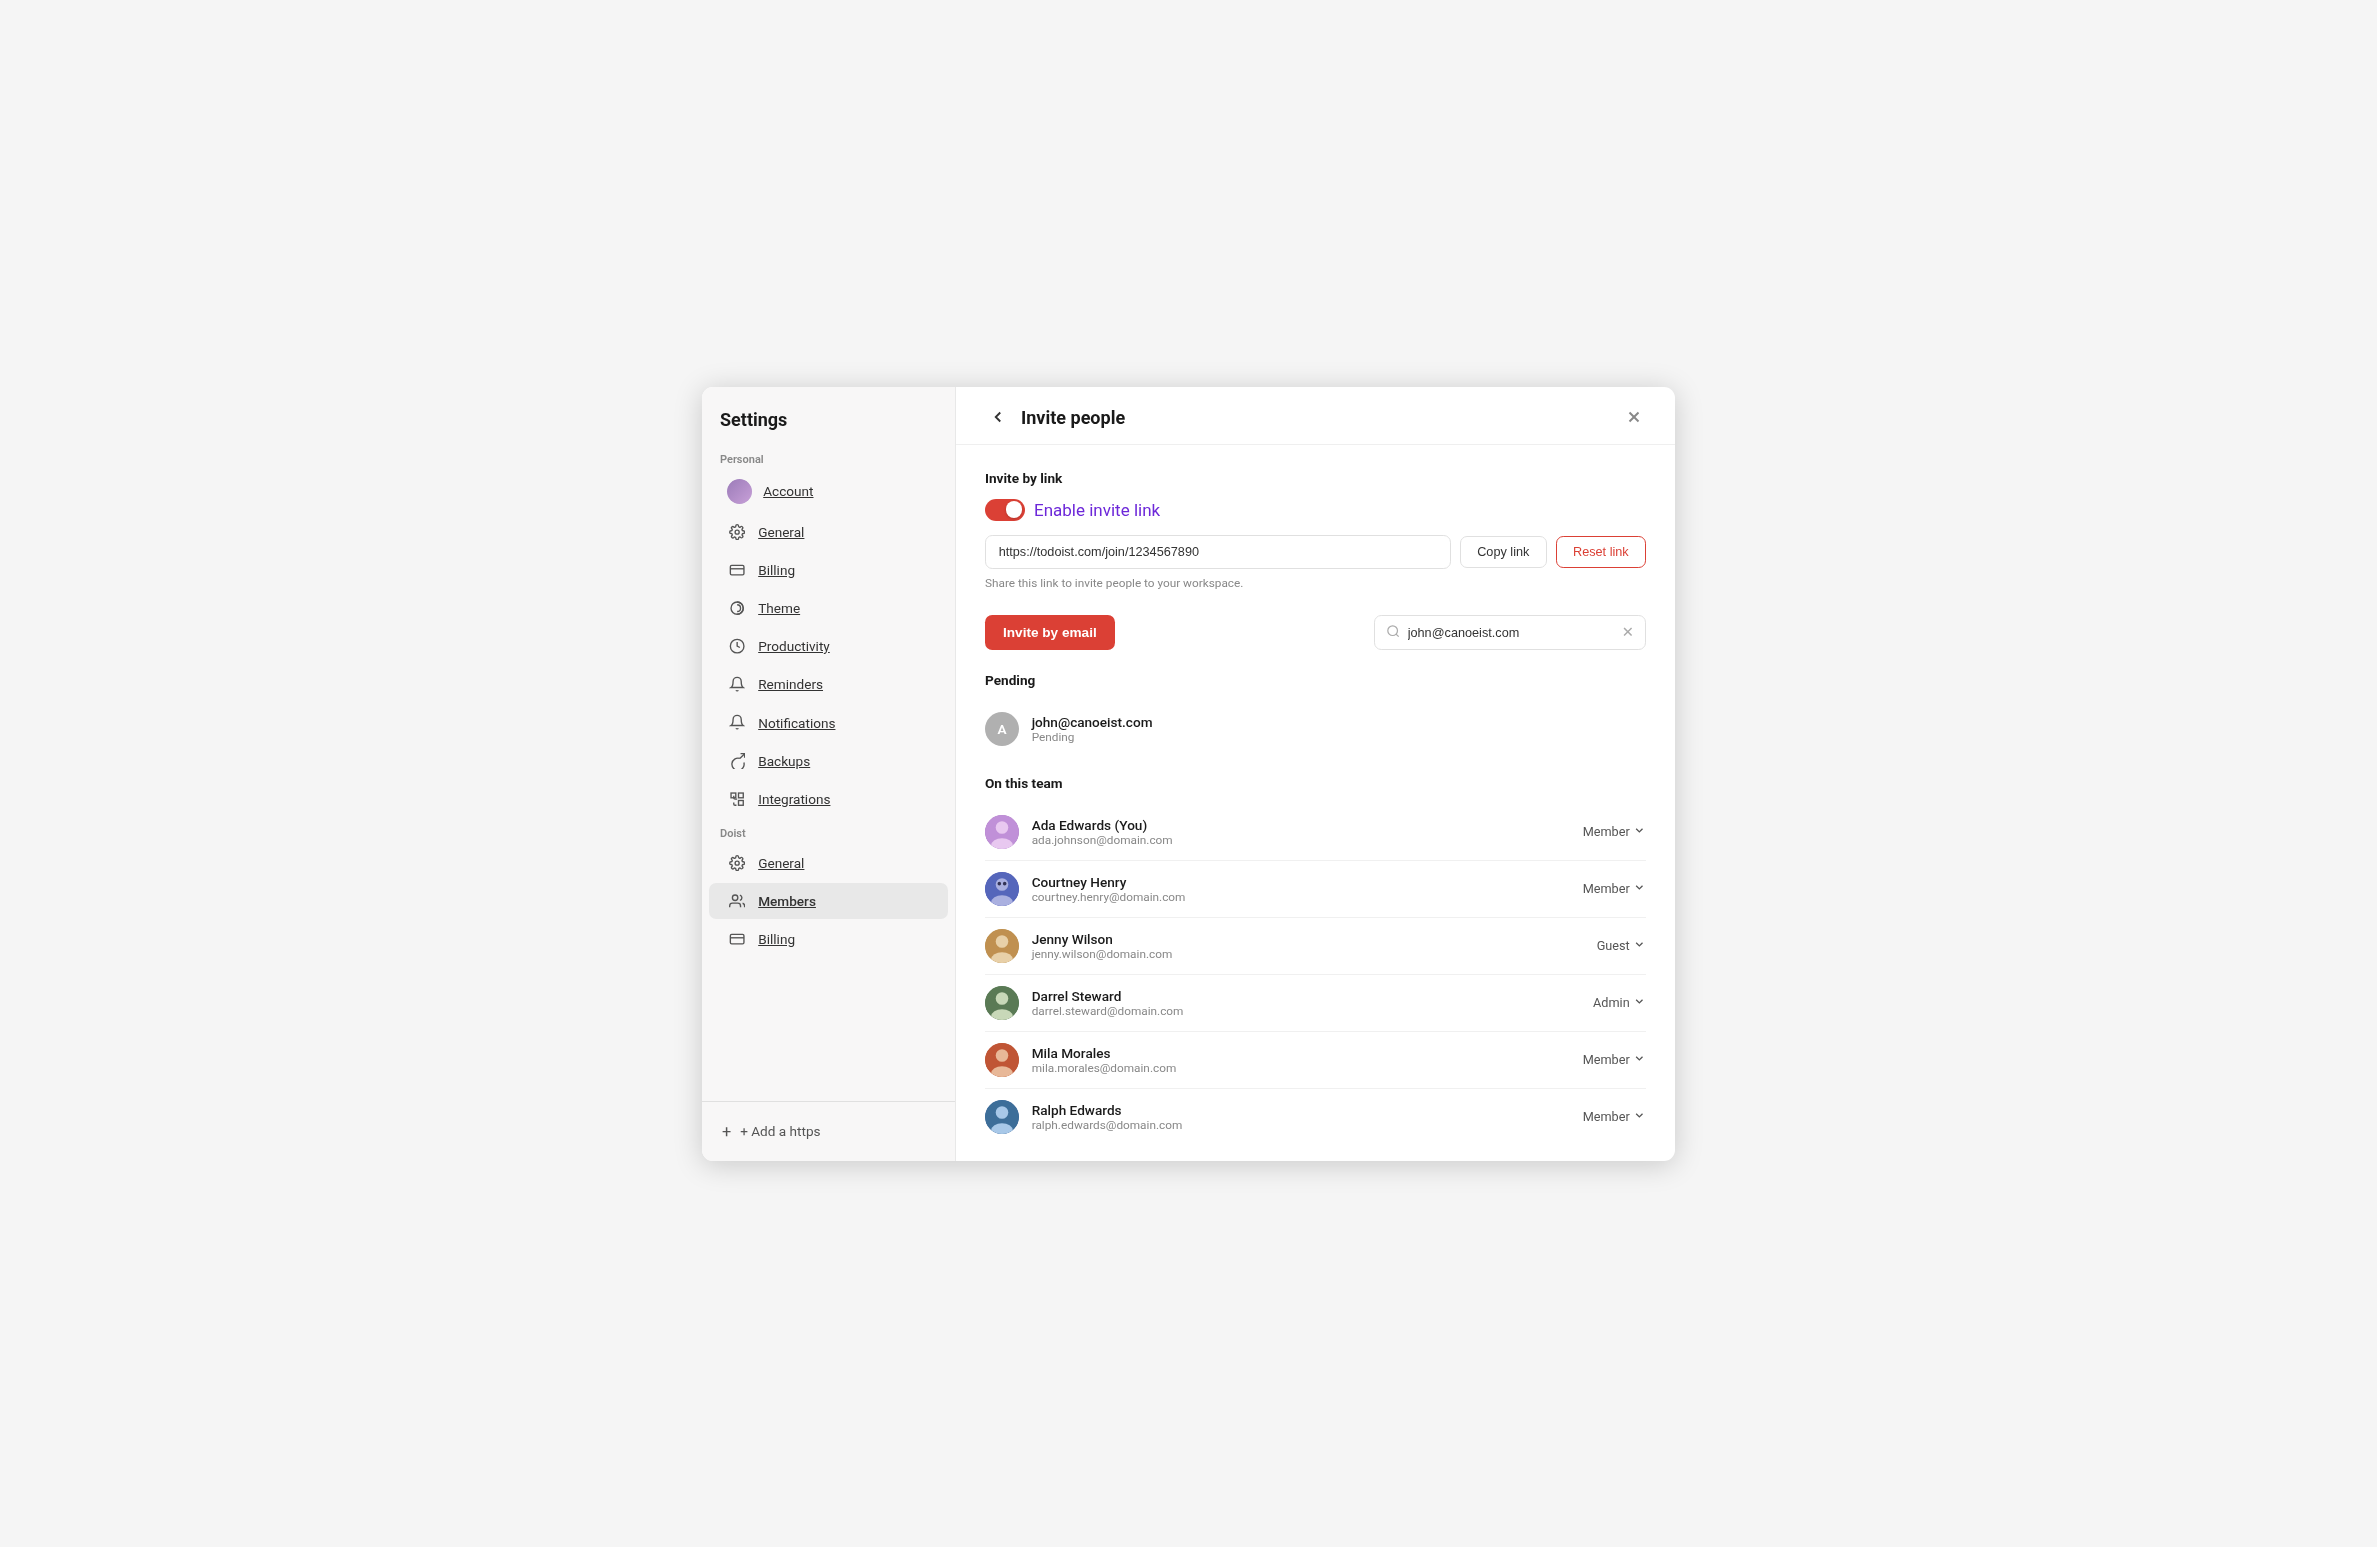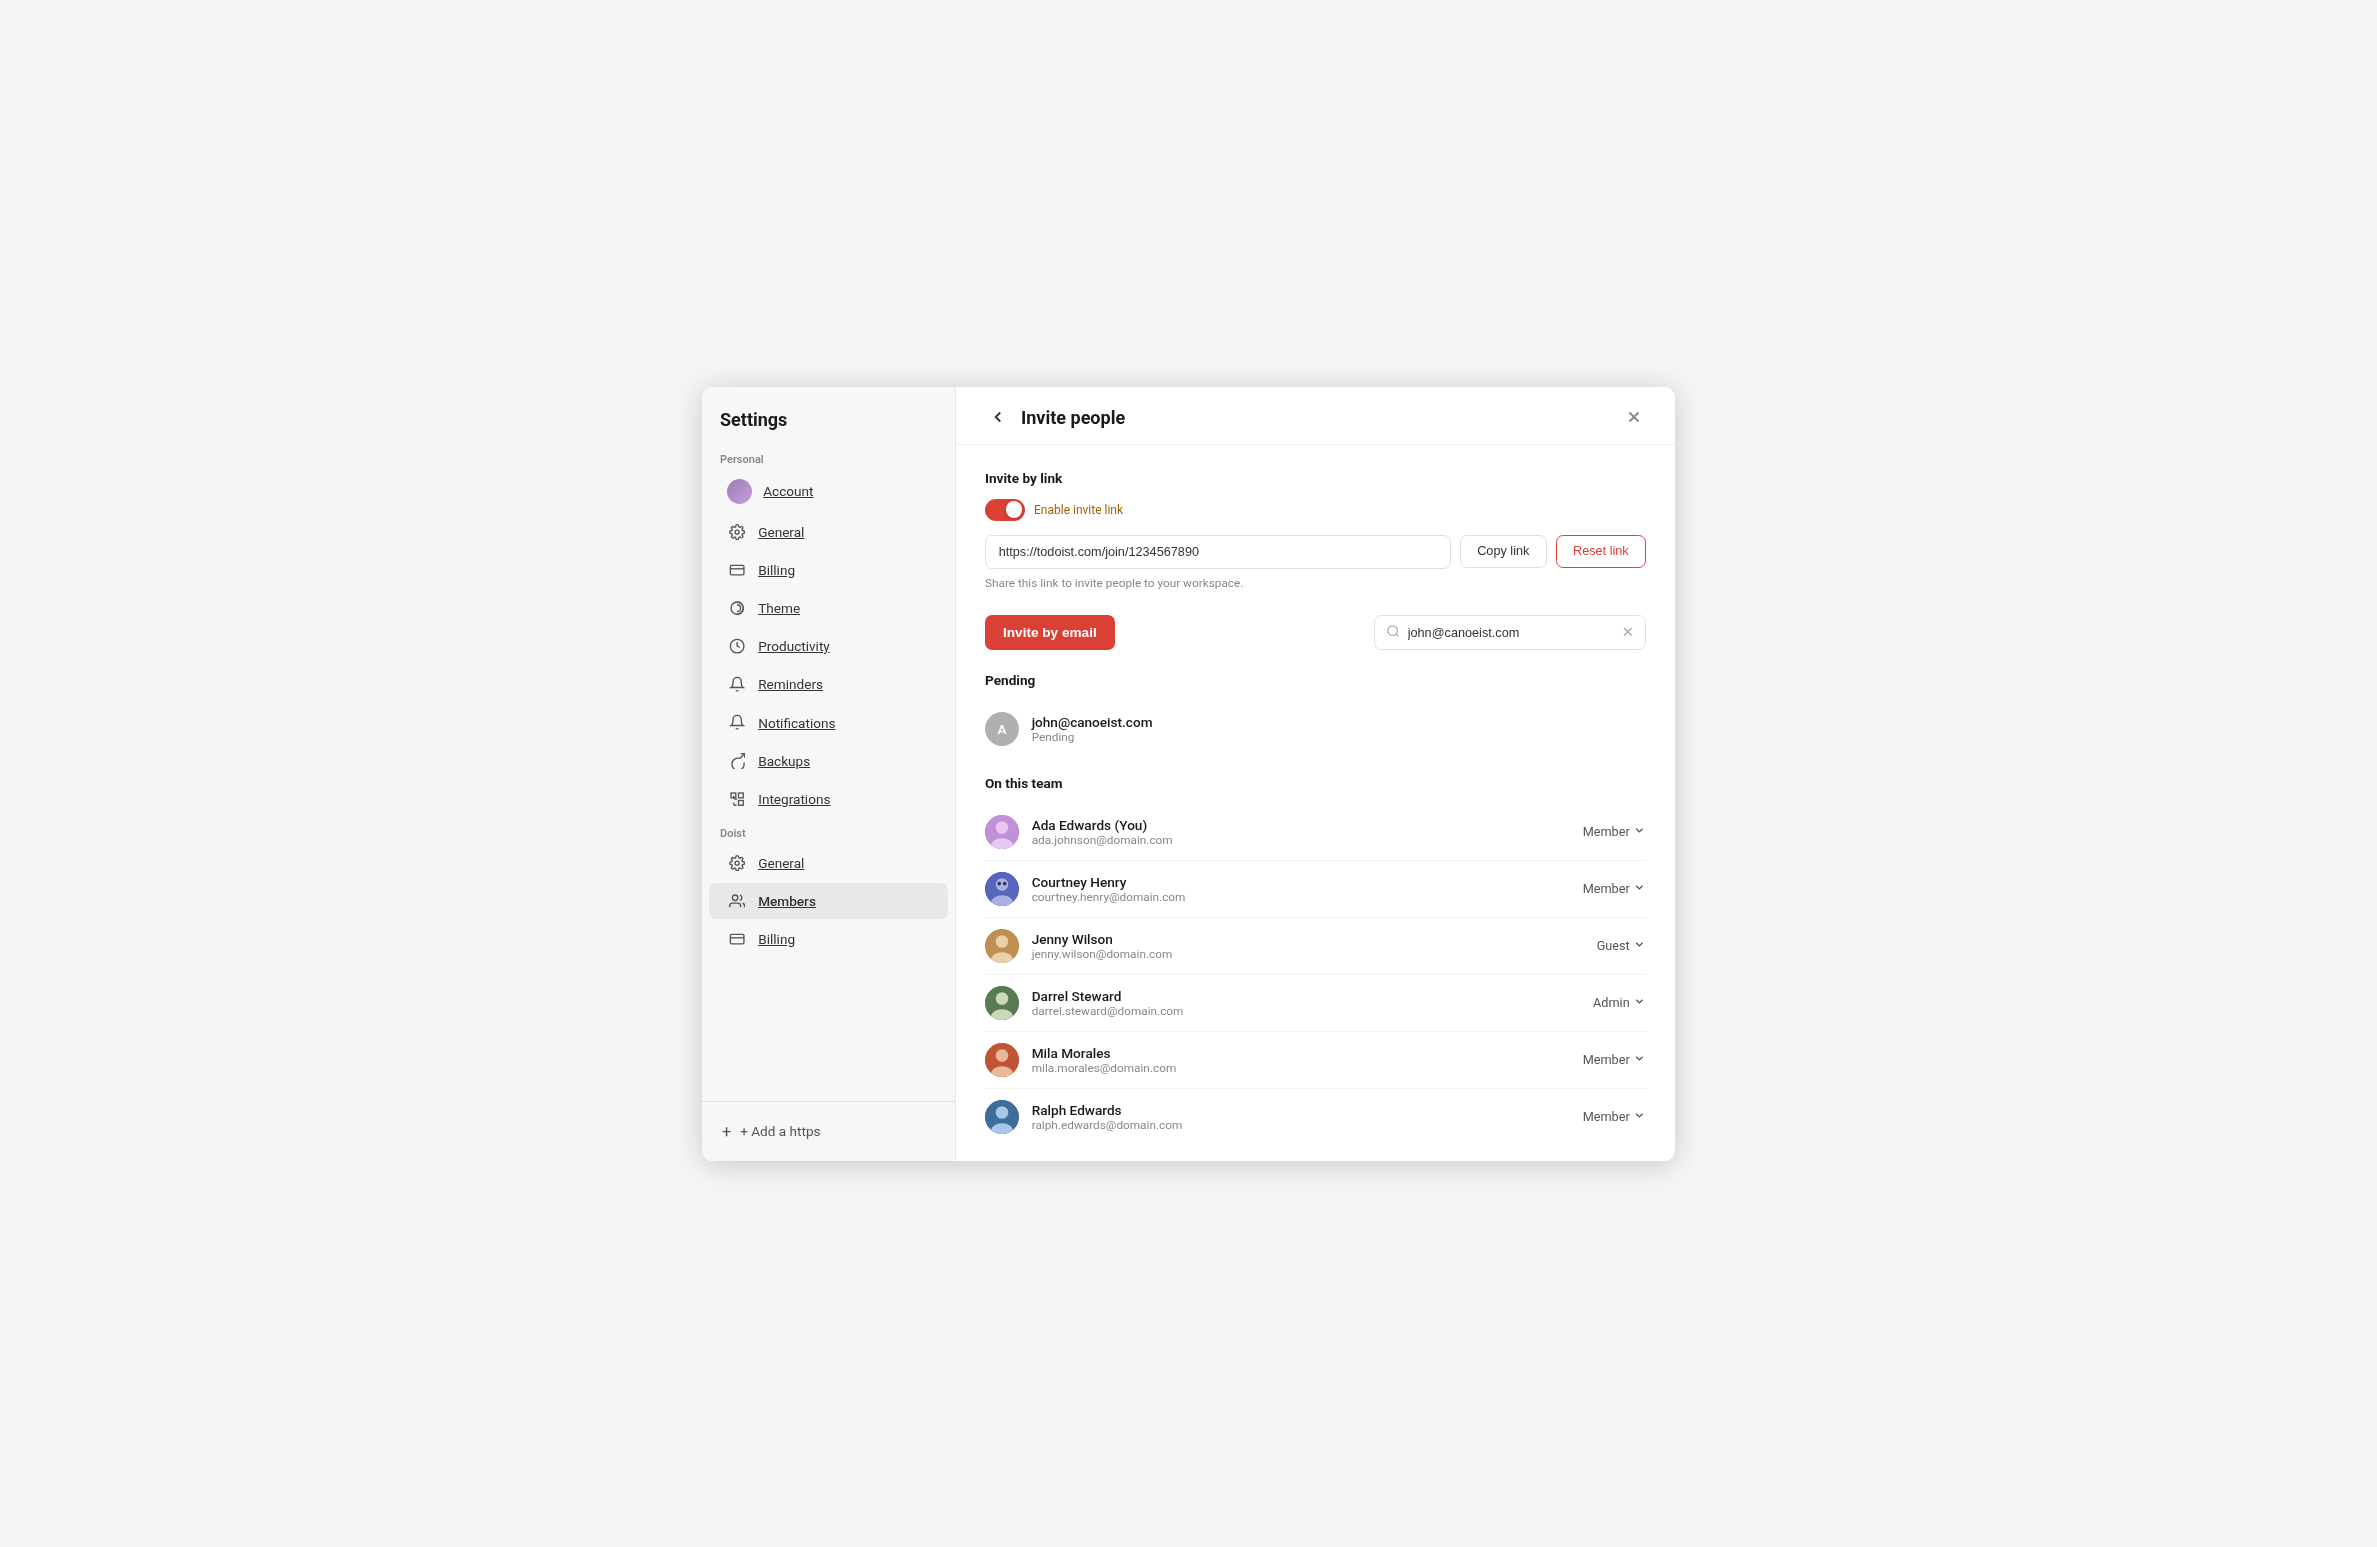--- a/index.html
+++ b/index.html
@@ -26,22 +26,22 @@
     .close-btn { width: 25px; height: 25px; display: flex; align-items: center; justify-content: center; cursor: pointer; color: #888; border-radius: 5.4px; font-size: 18px; }
     
     .content { flex: 1; overflow-y: auto; padding: 25px 29px; }
     
     .section-title { font-size: 13.6px; font-weight: 700; color: #1a1a1a; margin-bottom: 12.7px; }
     .toggle-row { display: flex; align-items: center; gap: 9px; margin-bottom: 14.5px; }
     .toggle { position: relative; width: 40px; height: 22px; }
     .toggle input { opacity: 0; width: 0; height: 0; }
     .toggle-slider { position: absolute; inset: 0; background: #db4035; border-radius: 11px; cursor: pointer; transition: 0.2s; }
     .toggle-slider:before { content: ''; position: absolute; width: 16.3px; height: 16.3px; background: white; border-radius: 50%; top: 2.7px; left: 21px; transition: 0.2s; box-shadow: 0 0.9px 2.7px rgba(0,0,0,0.2); }
-    .toggle-label { font-size: 12px; color: #a16207; }
-    .link-row { display: flex; gap: 9px; align-items: flex-start; margin-bottom: 7.2px; }
+    .toggle-label { font-size: 17px; color: #6d28d9; }
+    .link-row { display: flex; gap: 9px; align-items: center; margin-bottom: 7.2px; }
     .link-input { flex: 1; border: 1.4px solid #e0e0e0; border-radius: 7.2px; padding: 9px 12.7px; font-size: 12.7px; color: #333; outline: none; background: white; }
     .copy-btn { padding: 8.2px 16.3px; border: 1.4px solid #e0e0e0; border-radius: 7px; background: white; font-size: 12.7px; font-weight: 500; cursor: pointer; color: #333; white-space: nowrap; }
     .reset-btn { padding: 8.2px 16.3px; border: 1.4px solid #db4035; border-radius: 7.2px; background: white; font-size: 12.7px; font-weight: 500; cursor: pointer; color: #db4035; white-space: nowrap; }
     .link-hint { font-size: 11.8px; color: #888; margin-bottom: 25px; }
     
     .invite-row { display: flex; align-items: center; justify-content: space-between; margin-bottom: 22px; }
     .invite-email-btn { background: #db4035; color: white; border: none; border-radius: 7.2px; padding: 10px 18px; font-size: 13.6px; font-weight: 600; cursor: pointer; }
     .search-box { display: flex; align-items: center; border: 1.4px solid #e0e0e0; border-radius: 7.2px; padding: 7.2px 11px; gap: 7.2px; background: white; min-width: 272px; }
     .search-box input { border: none; outline: none; font-size: 12.7px; flex: 1; color: #333; background: transparent; }
     .search-icon { color: #aaa; flex-shrink: 0; }

